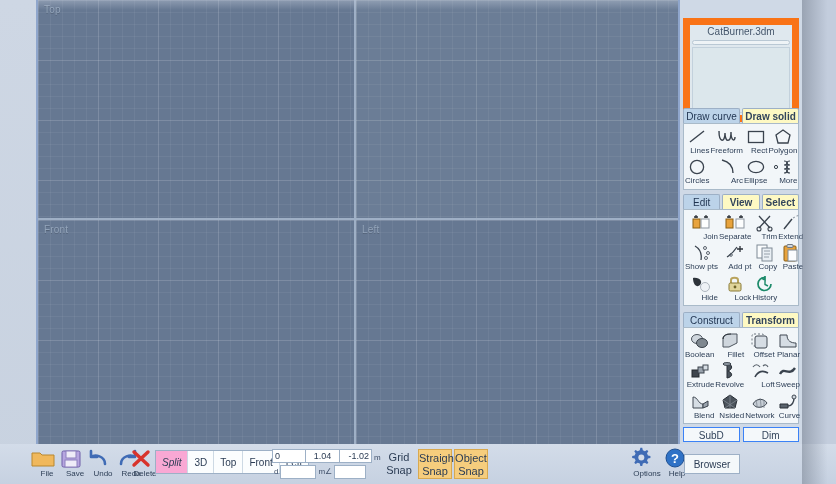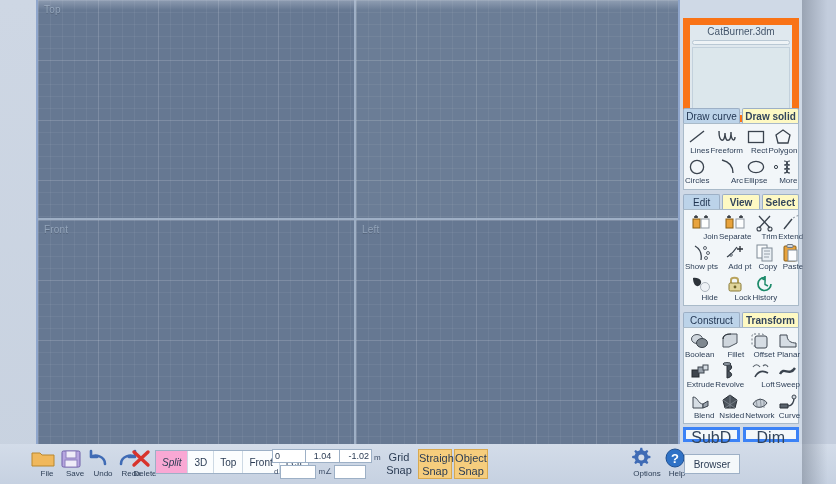--- a/index.html
+++ b/index.html
@@ -101,21 +101,21 @@
   }
   .tool .ic{
     display:block; height:19px; margin:0 auto 1px auto; width:22px;
     position:relative;
   }
   .tool .lbl{ display:block; font-size:8px; white-space:nowrap;text-align:right; }
 
   .twobtn{ display:flex; margin-top:3px; gap:3px; }
   .twobtn .b{
     flex:1; height:15px; line-height:15px; text-align:center;
-    font-size:16px; background:#f4f8fa; border:3px solid #3b82f6;
+    font-size:10px; background:#f4f8fa; border:1px solid #3b82f6;
     color:#33455c; cursor:default;
   }
 
   
   .bottom{
     position:absolute; left:0; top:444px; width:836px; height:40px;
     background:linear-gradient(180deg,#d3dce9 0%,#c6d1e1 100%);
   }
   .icobtn{
     position:absolute; width:34px; text-align:center; top:3px;

